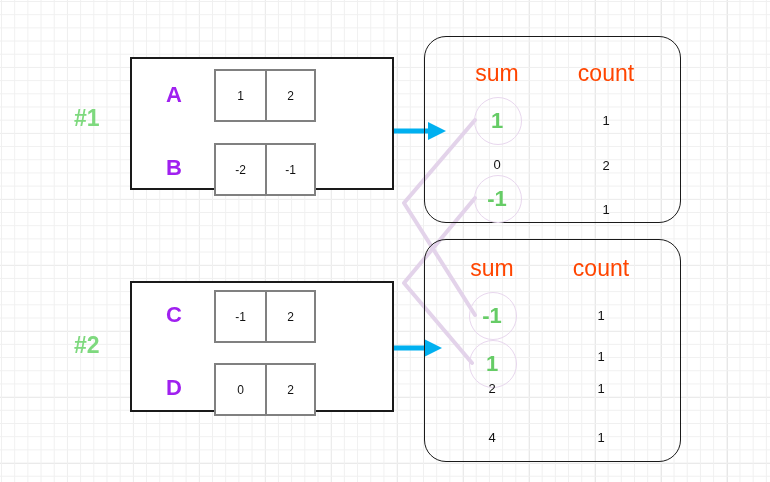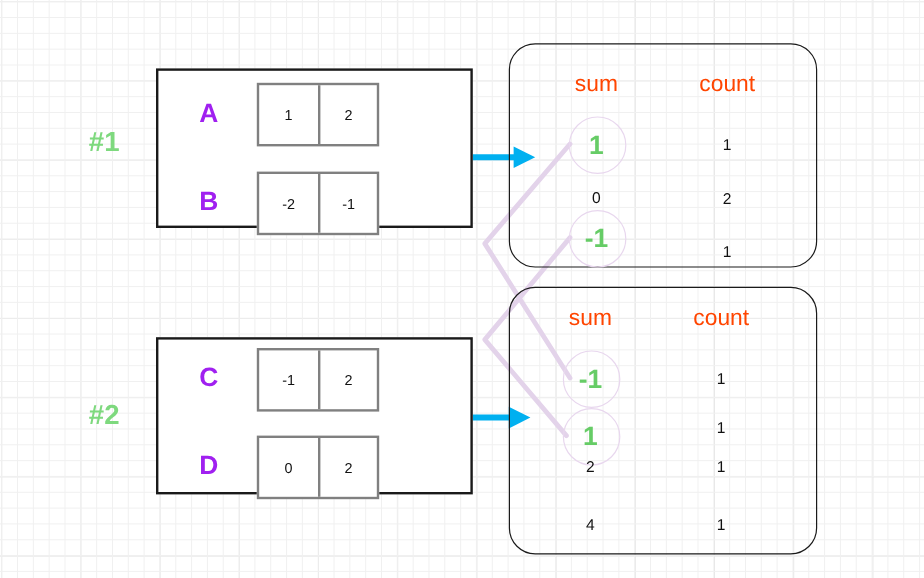--- a/index.html
+++ b/index.html
@@ -78,21 +78,21 @@
   .agg-panel {
     position: absolute;
     border: 1.6px solid #1a1a1a;
     border-radius: 22px;
     background: transparent;
     box-sizing: border-box;
   }
   .agg-head {
     position: absolute;
     color: #ff4500;
-    font-size: 19px;
+    font-size: 23px;
     text-align: center;
     width: 90px;
   }
   .agg-val {
     position: absolute;
     width: 60px;
     text-align: center;
     font-size: 13px;
     color: #111111;
   }

